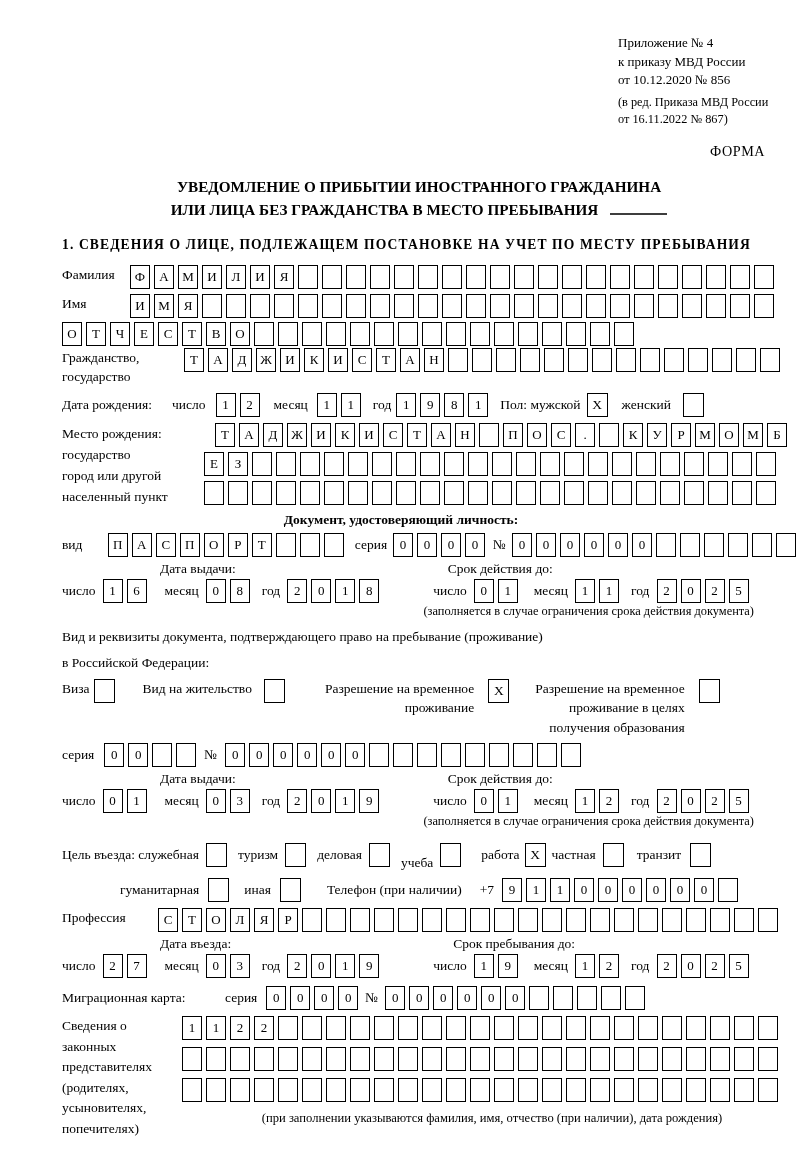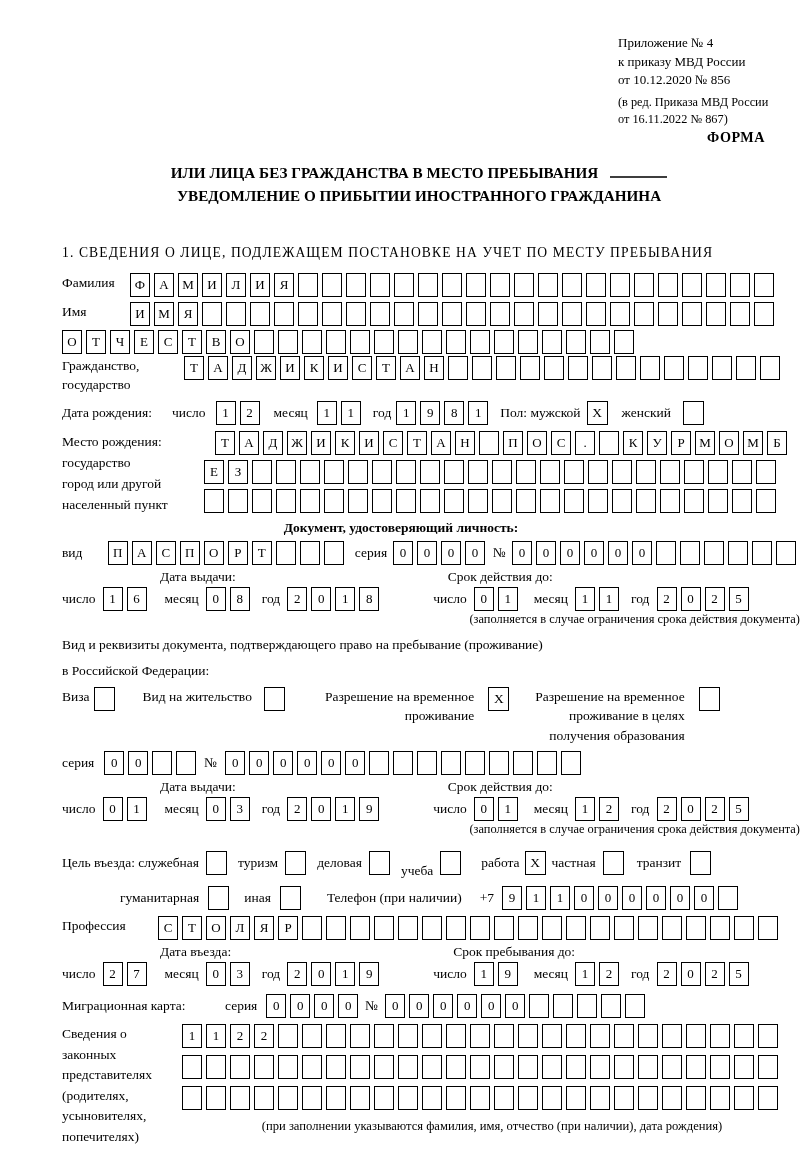--- a/index.html
+++ b/index.html
@@ -6,26 +6,26 @@
   html,body { background:#fff; }
   body {
     width:800px; height:1163px; overflow:hidden;
     font-family:"Liberation Serif", serif; color:#000;
   }
   .page { width:800px; height:1163px; padding:34px 0 0 62px; position:relative; }
 
   
   .appendix { margin-left:556px; font-size:13px; line-height:18.5px; }
   .appendix-sub { margin-left:556px; font-size:12.3px; line-height:17px; margin-top:4px; }
-  .forma { text-align:right; padding-right:35px; font-weight:bold; font-size:14.2px; margin-top:1px; letter-spacing:.5px; }
+  .forma { text-align:right; padding-right:35px; font-weight:normal; font-size:14.2px; margin-top:15px; letter-spacing:.5px; }
 
   .title { text-align:center; font-weight:bold; font-size:15.2px; line-height:23px; margin-top:15px; padding-right:24px; }
   .blank-line { display:inline-block; width:57px; border-bottom:2.2px solid #3d3d3d; height:13px; margin-left:12px; }
 
-  .sec-heading { font-weight:normal; font-size:13.6px; margin-top:38px; letter-spacing:1.1px; white-space:nowrap; }
+  .sec-heading { font-weight:bold; font-size:13.6px; margin-top:16px; letter-spacing:1.1px; white-space:nowrap; }
 
   .t { font-size:13.5px; line-height:20px; }
   .row { display:flex; align-items:flex-start; }
   .lbl { font-size:13.5px; line-height:20px; flex-shrink:0; }
   .cells { display:flex; flex-wrap:nowrap; }
   .cell {
     width:20px; height:24px; border:1.4px solid #000; margin-right:4px;
     display:inline-flex; align-items:center; justify-content:center;
     font-size:13px; flex-shrink:0; background:#fff;
   }
@@ -36,21 +36,21 @@
   }
   .dg { display:flex; align-items:center; }
   .dg .t { margin-right:7px; }
   .dg .cells { margin-right:6px; }
 
   .mt2{margin-top:2px}.mt4{margin-top:4px}.mt5{margin-top:5px}.mt6{margin-top:6px}
   .mt8{margin-top:8px}.mt12{margin-top:12px}
 
   .doc-heading { text-align:center; font-weight:bold; font-size:13.5px; margin-top:5px; padding-right:60px; }
   .date-heads { display:flex; font-size:13.5px; margin-top:4px; }
-  .note { font-size:12.4px; text-align:right; margin-top:1px; }
+  .note { font-size:12.4px; text-align:right; padding-right:46px; margin-top:1px; }
   .centered-note { font-size:12.6px; margin-top:9px; width:620px; text-align:center; }
 
   .multi { display:flex; flex-direction:column; }
   .cline { line-height:19.5px; font-size:13.5px; text-align:right; }
 
   .vrow { display:flex; align-items:flex-start; margin-top:6px; }
   .vrow .cb { margin-top:0; }
 </style>
 </head>
 <body>
@@ -63,22 +63,22 @@
     <div>от 10.12.2020 № 856</div>
   </div>
   <div class="appendix-sub">
     <div>(в ред. Приказа МВД России</div>
     <div>от 16.11.2022 № 867)</div>
   </div>
 
   <div class="forma">ФОРМА</div>
 
   <div class="title">
+    <div>УВЕДОМЛЕНИЕ О ПРИБЫТИИ ИНОСТРАННОГО ГРАЖДАНИНА</div>
     <div><span>ИЛИ ЛИЦА БЕЗ ГРАЖДАНСТВА В МЕСТО ПРЕБЫВАНИЯ</span><span class="blank-line"></span></div>
-    <div>УВЕДОМЛЕНИЕ О ПРИБЫТИИ ИНОСТРАННОГО ГРАЖДАНИНА</div>
   </div>
 
   <div class="sec-heading">1. СВЕДЕНИЯ О ЛИЦЕ, ПОДЛЕЖАЩЕМ ПОСТАНОВКЕ НА УЧЕТ ПО МЕСТУ ПРЕБЫВАНИЯ</div>
 
   <div class="row mt12">
     <div class="lbl" style="width:68px">Фамилия</div>
     <span class="cells">
         <span class="cell">Ф</span>
         <span class="cell">А</span>
         <span class="cell">М</span>

